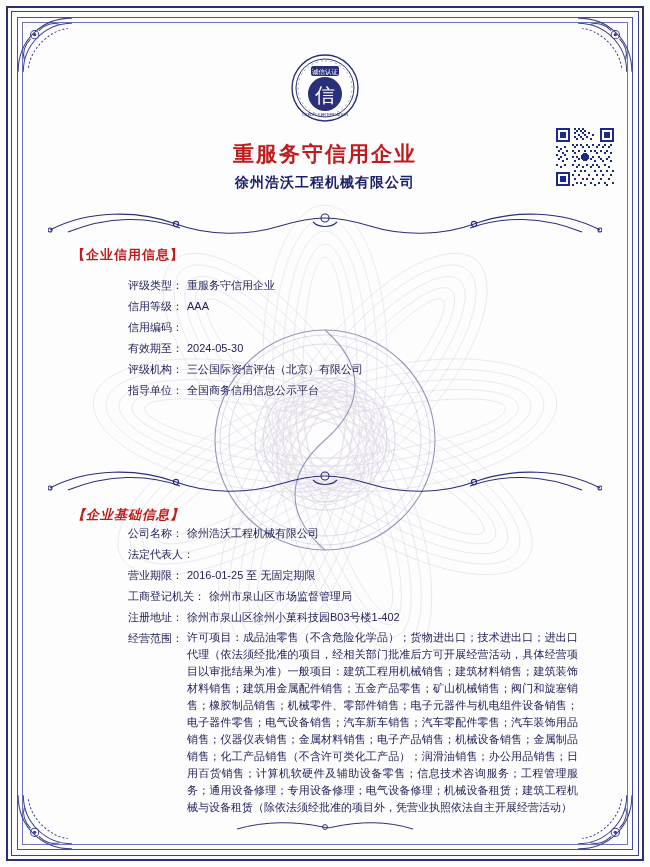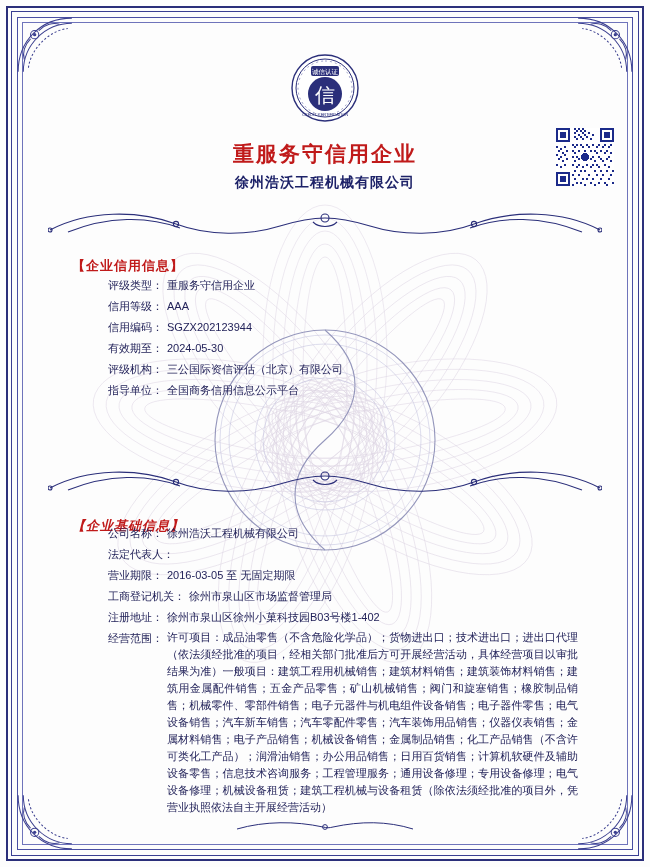--- a/index.html
+++ b/index.html
@@ -128,21 +128,20 @@
   .divider.d2 { top: 466px; }
 
   
   .section-head {
     position: absolute;
     left: 72px;
     font-size: 13px;
     font-weight: bold;
     color: #c01a1a;
     letter-spacing: 1px;
-    margin-top: 11px;
   }
   .sh1 { top: 246px; }
   .sh2 { top: 506px; font-style: italic; }
 
   
   .info-block {
     position: absolute;
     left: 108px;
     width: 470px;
     font-size: 11px;
@@ -153,20 +152,21 @@
   .ib2 { top: 524px; }
   .row {
     display: flex;
     align-items: flex-start;
     margin-bottom: 2px;
   }
   .row .k {
     flex: 0 0 auto;
     white-space: nowrap;
     color: #23235a;
+    margin-left: 20px;
   }
   .row .v {
     flex: 1 1 auto;
     color: #23235a;
     padding-left: 4px;
   }
   .scope-row .k { padding-top: 0; }
   .scope-row .v {
     line-height: 17px;
     text-align: justify;
@@ -449,21 +449,20 @@
     <div class="row">
       <span class="k">评级类型：</span>
       <span class="v">重服务守信用企业</span>
     </div>
     <div class="row">
       <span class="k">信用等级：</span>
       <span class="v">AAA</span>
     </div>
     <div class="row">
       <span class="k">信用编码：</span>
-      <span class="v">SGZX202123944</span>
     </div>
     <div class="row">
       <span class="k">有效期至：</span>
       <span class="v">2024-05-30</span>
     </div>
     <div class="row">
       <span class="k">评级机构：</span>
       <span class="v">三公国际资信评估（北京）有限公司</span>
     </div>
     <div class="row">
@@ -491,21 +490,21 @@
   <div class="info-block ib2">
     <div class="row">
       <span class="k">公司名称：</span>
       <span class="v">徐州浩沃工程机械有限公司</span>
     </div>
     <div class="row">
       <span class="k">法定代表人：</span>
     </div>
     <div class="row">
       <span class="k">营业期限：</span>
-      <span class="v">2016-03-05 至 无固定期限</span>
+      <span class="v">2016-01-25 至 无固定期限</span>
     </div>
     <div class="row">
       <span class="k">工商登记机关：</span>
       <span class="v">徐州市泉山区市场监督管理局</span>
     </div>
     <div class="row">
       <span class="k">注册地址：</span>
       <span class="v">徐州市泉山区徐州小菓科技园B03号楼1-402</span>
     </div>
     <div class="row scope-row">

